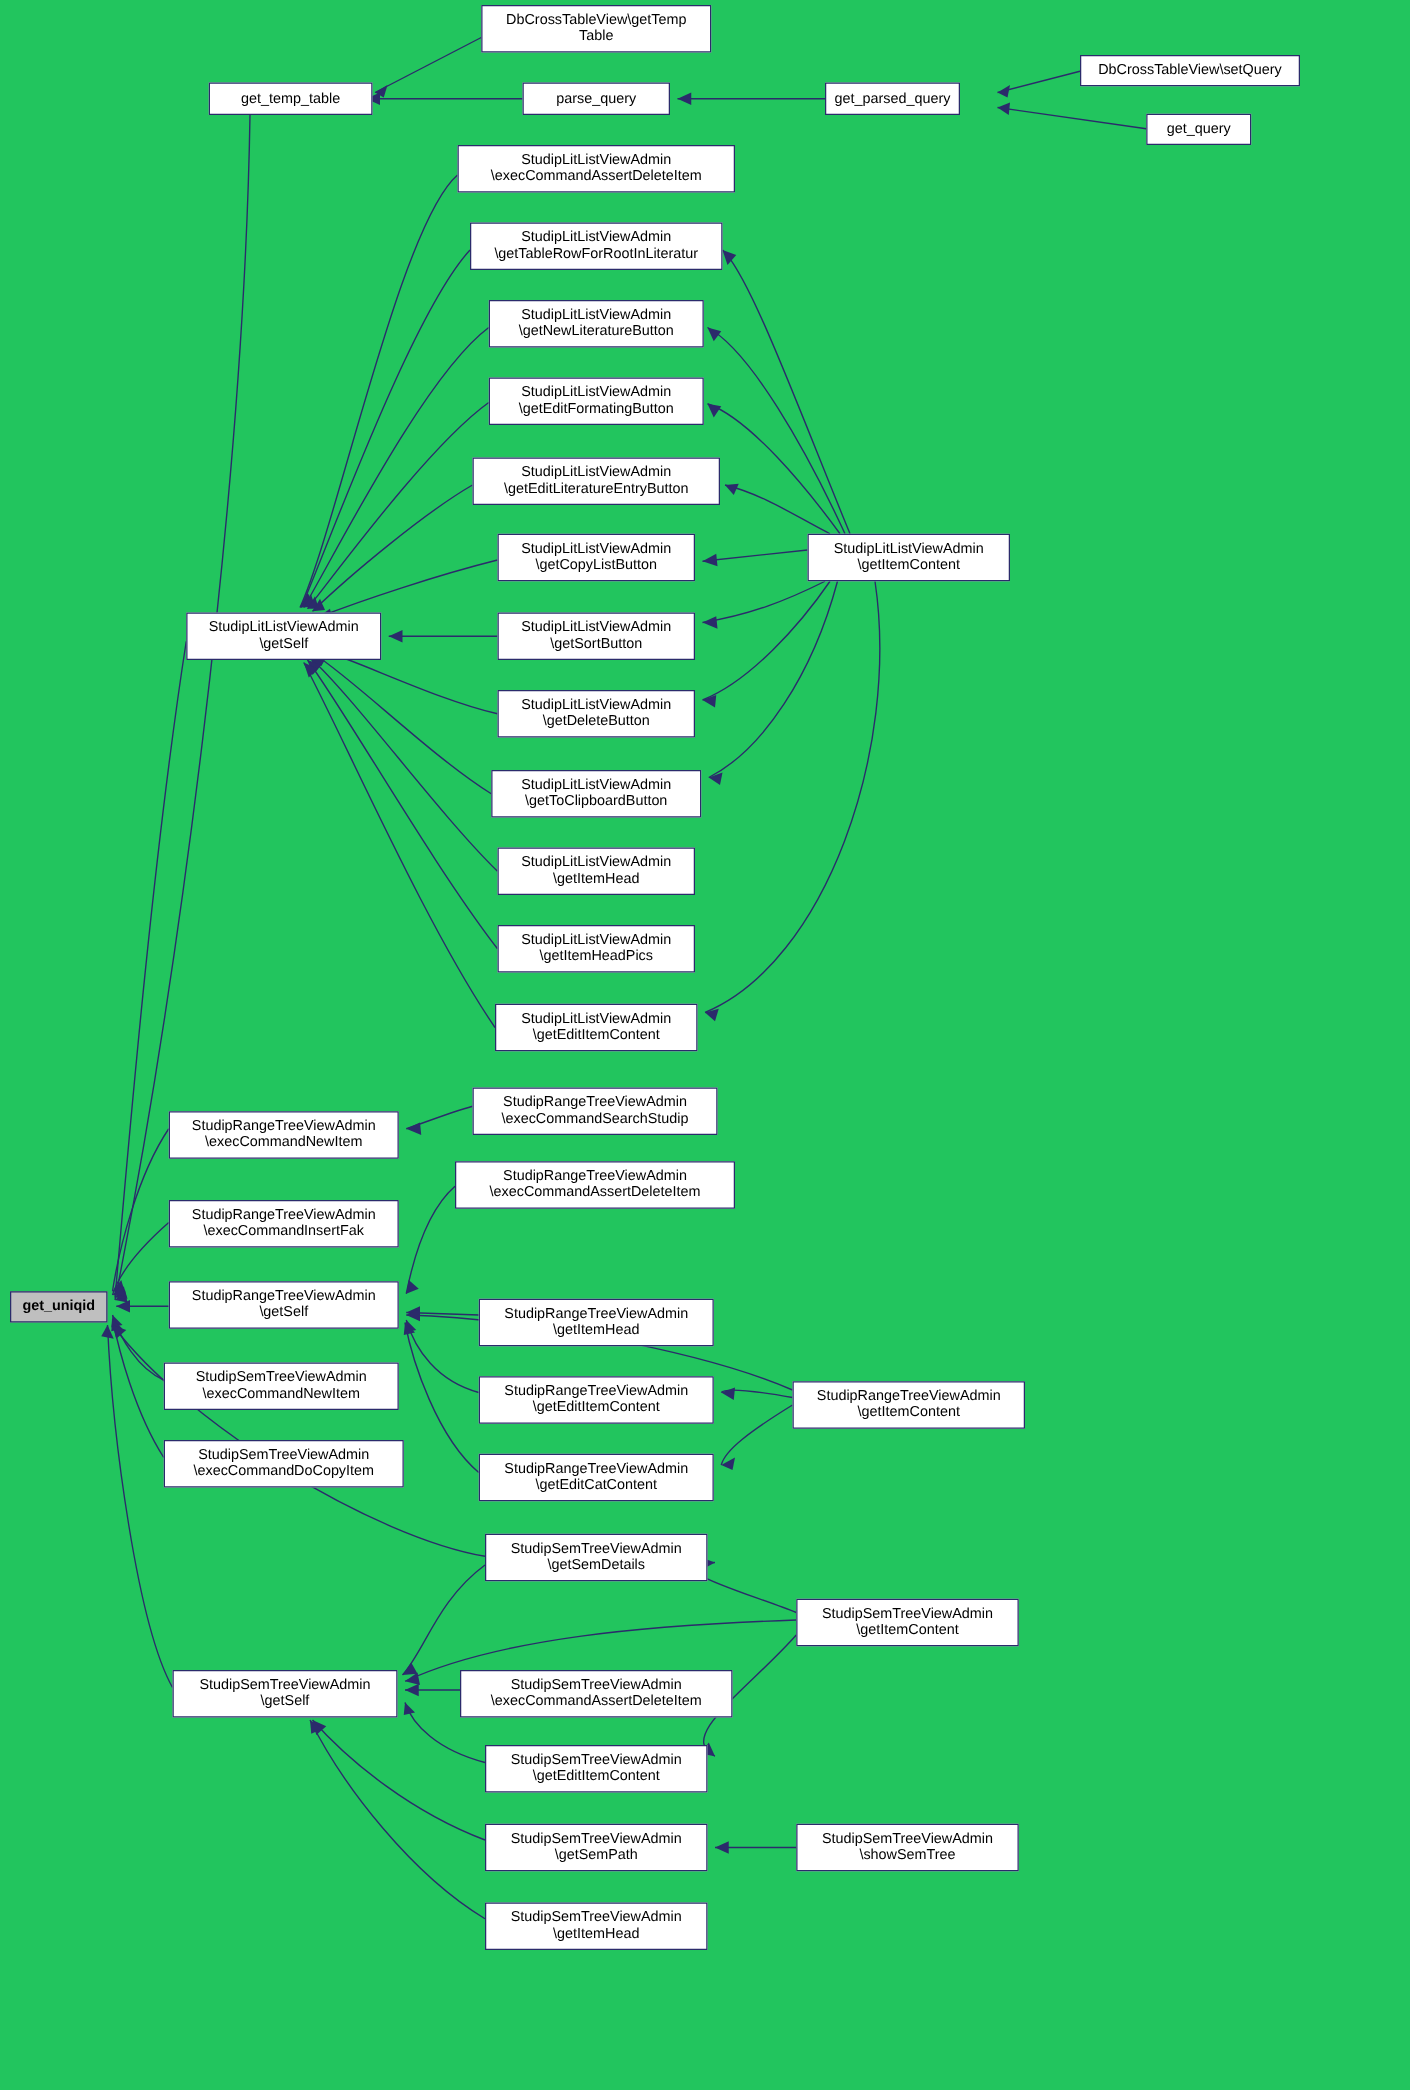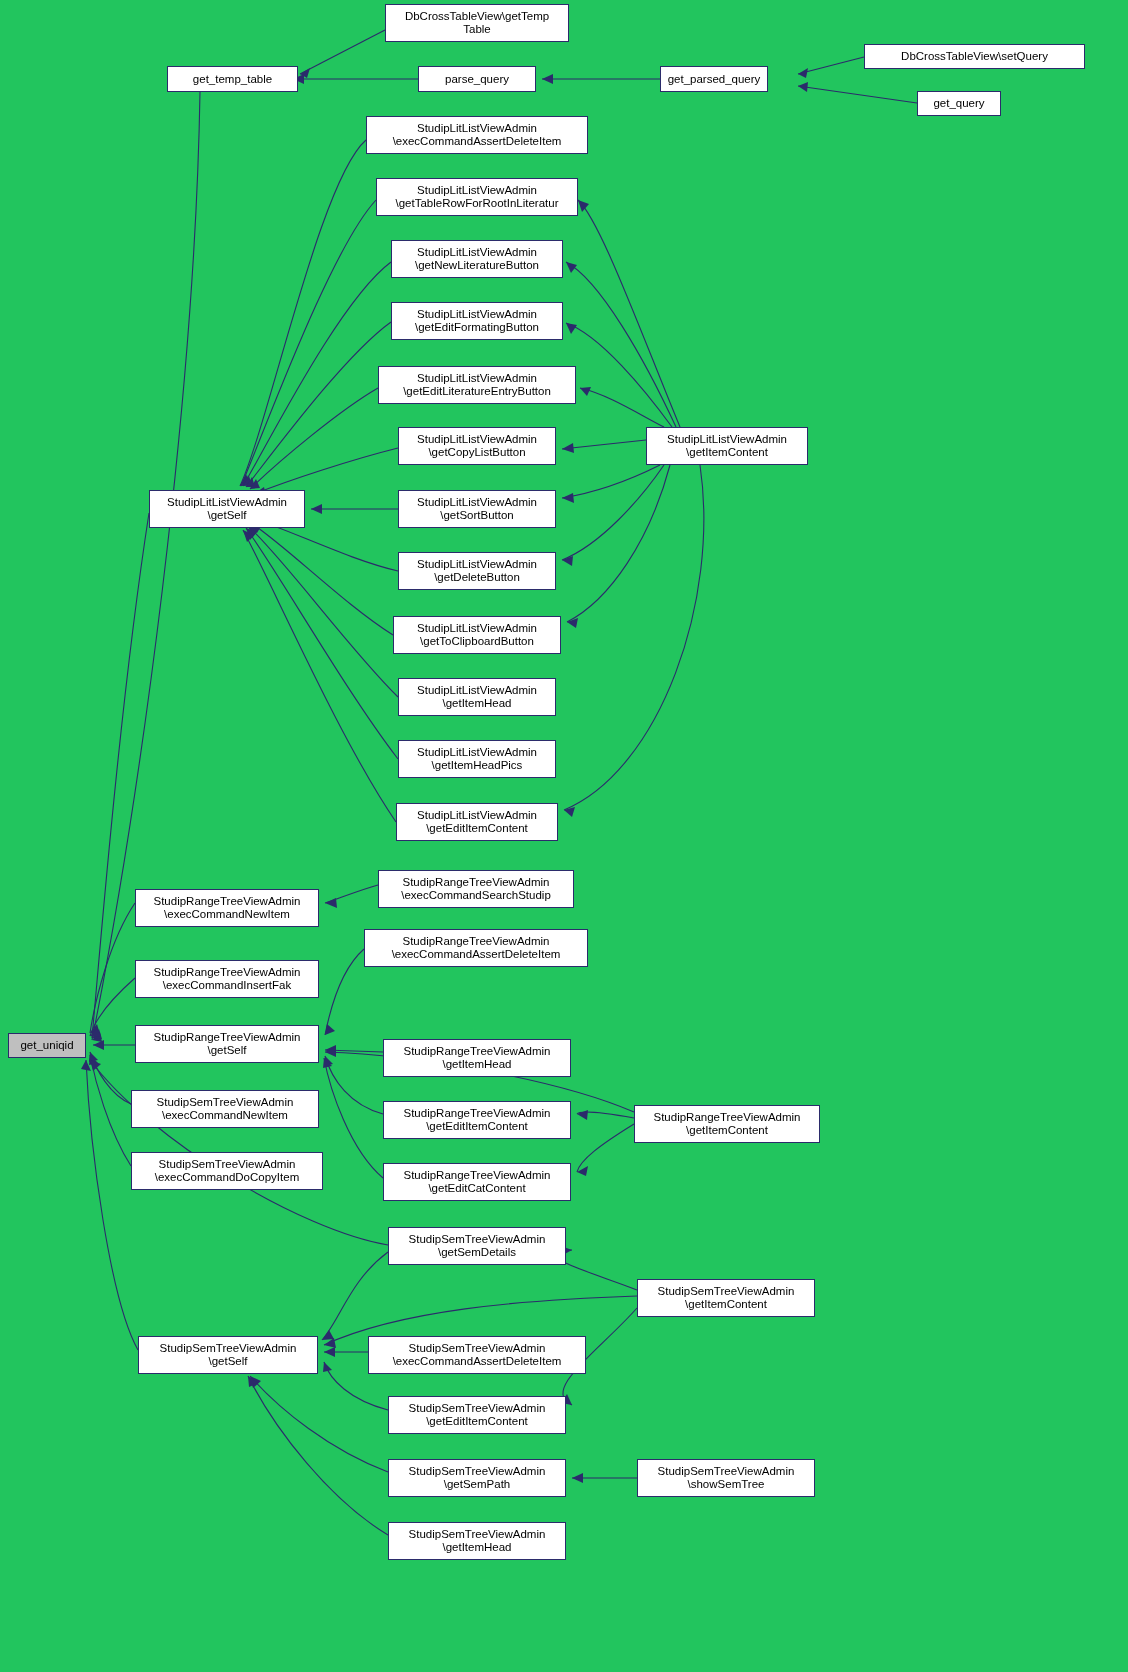--- a/index.html
+++ b/index.html
@@ -25,20 +25,21 @@
     line-height: 13px;
     text-align: center;
     display: flex;
     align-items: center;
     justify-content: center;
     white-space: pre-line;
     padding: 1px 3px;
   }
   .node.highlight {
     background: #bfbfbf;
+    font-weight: bold;
   }
   svg.edges {
     position: absolute;
     left: 0;
     top: 0;
     width: 1128px;
     height: 1672px;
     pointer-events: none;
   }
   svg.edges path {
@@ -167,21 +168,21 @@
     <polygon points="572,1478 583,1473 583,1483"></polygon>
     <path d="M388,1535 C330,1500 275,1430 248,1376"></path>
     <polygon points="248,1376 258,1383 249,1387"></polygon>
   </svg>
 
   <div class="node" style="left:385px; top:4px; width:184px; height:38px;">DbCrossTableView\getTemp
 Table</div>
   <div class="node" style="left:167px; top:66px; width:131px; height:26px;">get_temp_table</div>
   <div class="node" style="left:418px; top:66px; width:118px; height:26px;">parse_query</div>
   <div class="node" style="left:660px; top:66px; width:108px; height:26px;">get_parsed_query</div>
-  <div class="node" style="left:864px; top:44px; width:221px; height:25px;">DbCrossTableView\setQuery</div>
+  <div class="node" style="left:864px; top:44px; width:176px; height:25px;">DbCrossTableView\setQuery</div>
   <div class="node" style="left:917px; top:91px; width:84px; height:25px;">get_query</div>
   <div class="node" style="left:366px; top:116px; width:222px; height:38px;">StudipLitListViewAdmin
 \execCommandAssertDeleteItem</div>
   <div class="node" style="left:376px; top:178px; width:202px; height:38px;">StudipLitListViewAdmin
 \getTableRowForRootInLiteratur</div>
   <div class="node" style="left:391px; top:240px; width:172px; height:38px;">StudipLitListViewAdmin
 \getNewLiteratureButton</div>
   <div class="node" style="left:391px; top:302px; width:172px; height:38px;">StudipLitListViewAdmin
 \getEditFormatingButton</div>
   <div class="node" style="left:378px; top:366px; width:198px; height:38px;">StudipLitListViewAdmin

